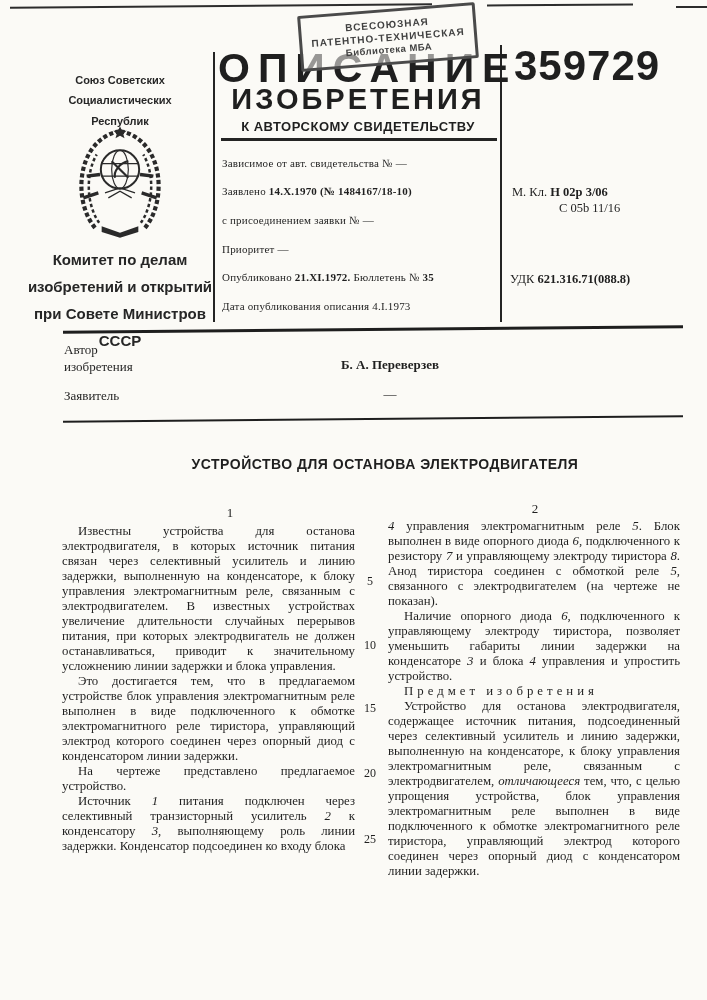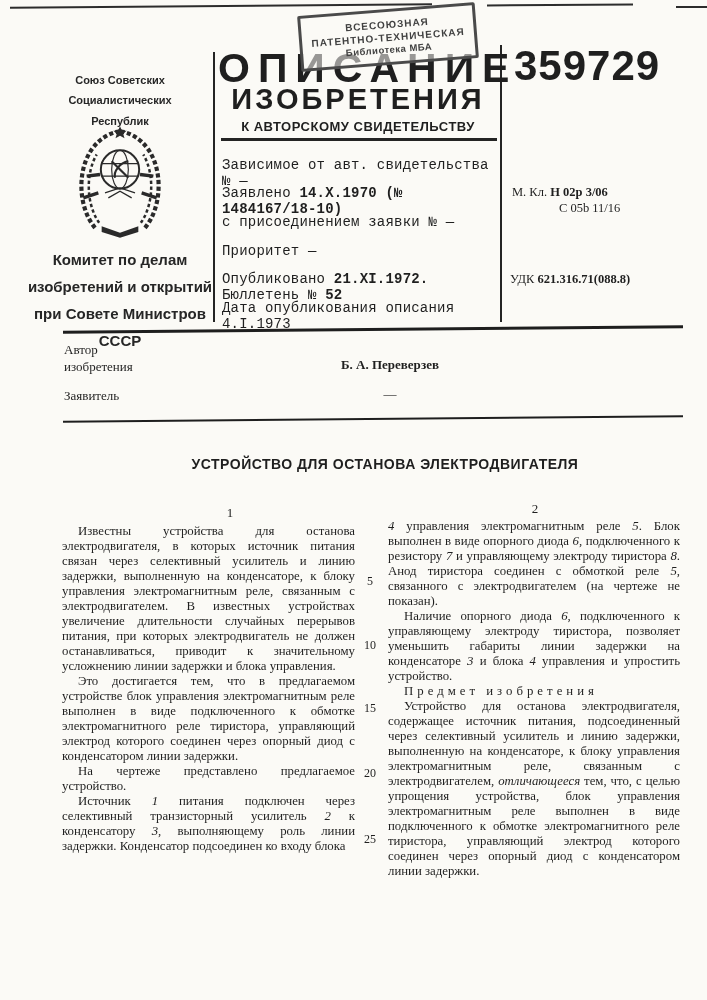--- a/index.html
+++ b/index.html
@@ -51,21 +51,21 @@
     font-size:29px;letter-spacing:3px;line-height:1;}
   .doc-subtitle{left:218px;top:119px;width:280px;text-align:center;
     font-family:"Liberation Sans",sans-serif;font-weight:bold;
     font-size:13px;letter-spacing:.5px;}
   .subtitle-rule{left:221px;top:138px;width:276px;height:3px;background:#242424;}
 
   .patent-number{left:514px;top:45px;
     font-family:"Liberation Sans",sans-serif;font-weight:bold;
     font-size:42px;letter-spacing:1px;line-height:1;}
 
-  .biblio-line{left:222px;width:278px;font-size:14px;letter-spacing:.2px;font-family:Liberation Mono, monospace;}
+  .biblio-line{left:222px;width:278px;font-size:11px;letter-spacing:.2px;}
   .bl1{top:157px;} .bl2{top:185px;} .bl3{top:214px;}
   .bl4{top:243px;} .bl5{top:271px;} .bl6{top:300px;}
 
   .mkl1{left:512px;top:185px;font-size:12.5px;}
   .mkl2{left:559px;top:201px;font-size:12.5px;}
   .udk{left:510px;top:272px;font-size:12.5px;}
 
   
   .hr1{left:63px;top:328px;width:620px;height:3px;background:#1e1e1e;transform:rotate(-.5deg);}
   .author-label{left:64px;top:342px;font-size:13px;line-height:1.3;}
@@ -149,21 +149,21 @@
 <div class="abs doc-title-2">ИЗОБРЕТЕНИЯ</div>
 <div class="abs doc-subtitle">К АВТОРСКОМУ СВИДЕТЕЛЬСТВУ</div>
 <div class="abs subtitle-rule"></div>
 
 <div class="abs patent-number">359729</div>
 
 <div class="abs biblio-line bl1"><span>Зависимое от авт. свидетельства №  —</span></div>
 <div class="abs biblio-line bl2"><span>Заявлено </span><span class="bd">14.X.1970 (№ 1484167/18-10)</span></div>
 <div class="abs biblio-line bl3"><span>с присоединением заявки №  —</span></div>
 <div class="abs biblio-line bl4"><span>Приоритет  —</span></div>
-<div class="abs biblio-line bl5"><span>Опубликовано </span><span class="bd">21.XI.1972.</span><span> Бюллетень № </span><span class="bd">52</span></div>
+<div class="abs biblio-line bl5"><span>Опубликовано </span><span class="bd">21.XI.1972.</span><span> Бюллетень № </span><span class="bd">35</span></div>
 <div class="abs biblio-line bl6"><span>Дата опубликования описания 4.I.1973</span></div>
 
 <div class="abs mkl1"><span>М. Кл. </span><span class="bd">Н 02р 3/06</span></div>
 <div class="abs mkl2"><span>С 05b 11/16</span></div>
 <div class="abs udk"><span>УДК </span><span class="bd">621.316.71(088.8)</span></div>
 
 <div class="abs hr1"></div>
 <div class="abs author-label pre">Автор
 изобретения</div>
 <div class="abs author-name">Б. А. Переверзев</div>

